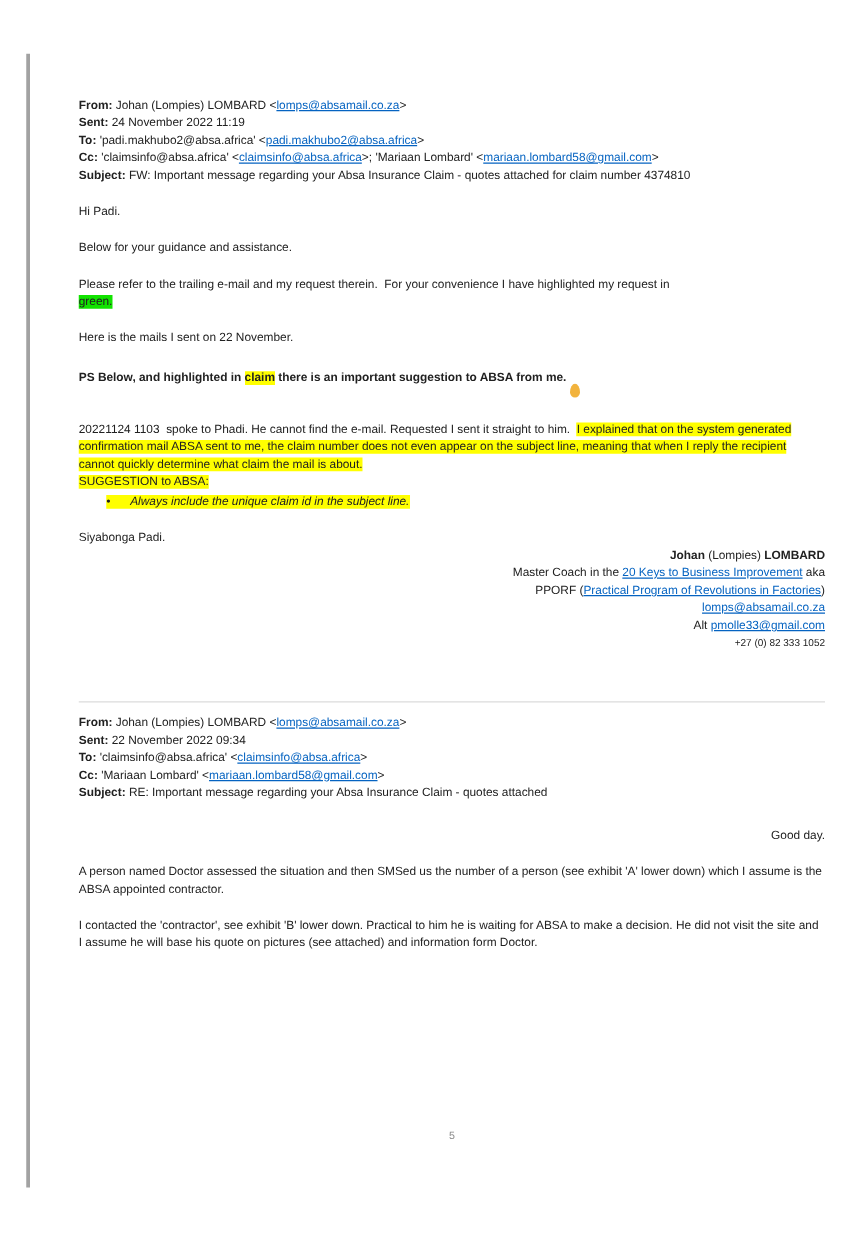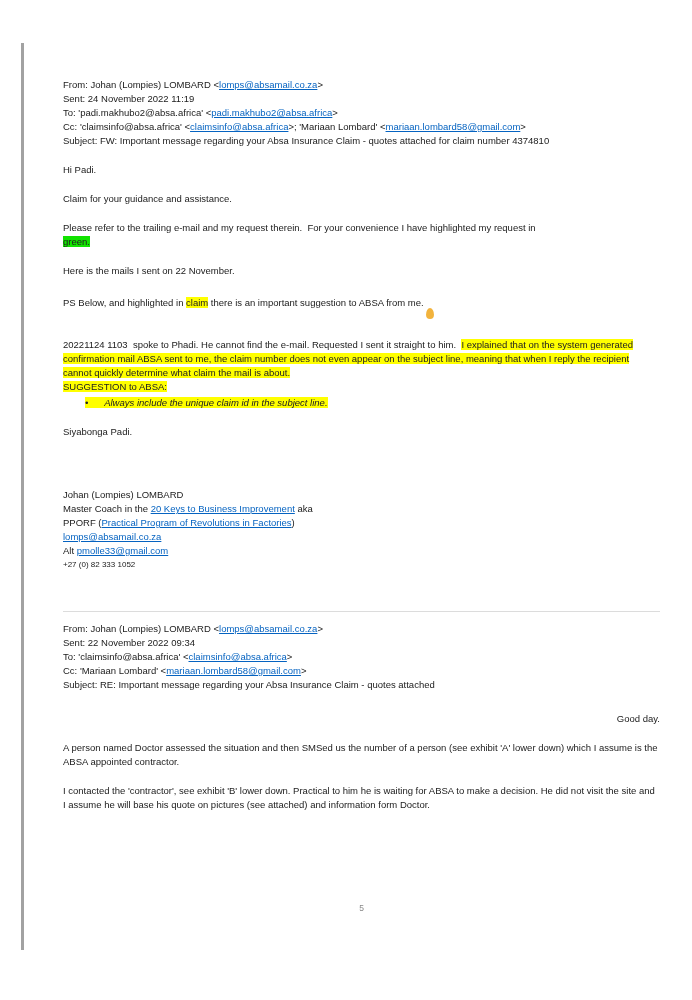--- a/index.html
+++ b/index.html
@@ -20,32 +20,32 @@
   }
   .edge-line{
     position:absolute;left:21px;top:43px;width:3px;height:907px;
     background:var(--edge-line-gray);
   }
   .content{
     position:absolute;left:63px;top:78px;width:597px;
     font-size:9.5px;line-height:14px;
   }
   p,.hline{margin:0;padding:0;}
-  .b{font-weight:normal;}
+  .b{font-weight:bold;}
   .link{color:var(--link-blue);text-decoration:underline;cursor:pointer;}
   .hly{background:var(--highlight-yellow);}
   .hlg{background:var(--highlight-green);}
   .sm{font-size:8px;line-height:13px;}
   .gap{margin-top:15px;}
   .gap-ps{margin-top:18px;}
   .gap-log{margin-top:19px;}
   .gap-xs{margin-top:2px;font-style:italic;}
   .gap-lg{margin-top:29px;}
   .bullet{padding-left:22px;}
-  .sig{margin-top:49px;}
+  .sig{text-align:right;}
   .divider{
     border:none;border-top:1px solid var(--divider-gray);
     margin:40px 0 0 0;height:0;
   }
   .hdr2{margin-top:10px;}
   .gap-goodday{margin-top:20px;text-align:right;}
   .emoji-pray,.emoji-hand{
     display:inline-block;font-size:0;line-height:0;background:#f2b33d;
     vertical-align:-2px;
   }
@@ -64,21 +64,21 @@
 <div class="content">
 
   <section>
     <div class="hline"><span class="b">From:</span><span> Johan (Lompies) LOMBARD &lt;</span><span class="link">lomps@absamail.co.za</span><span>&gt;</span></div>
     <div class="hline"><span class="b">Sent:</span><span> 24 November 2022 11:19</span></div>
     <div class="hline"><span class="b">To:</span><span> 'padi.makhubo2@absa.africa' &lt;</span><span class="link">padi.makhubo2@absa.africa</span><span>&gt;</span></div>
     <div class="hline"><span class="b">Cc:</span><span> 'claimsinfo@absa.africa' &lt;</span><span class="link">claimsinfo@absa.africa</span><span>&gt;; 'Mariaan Lombard' &lt;</span><span class="link">mariaan.lombard58@gmail.com</span><span>&gt;</span></div>
     <div class="hline"><span class="b">Subject:</span><span> FW: Important message regarding your Absa Insurance Claim - quotes attached for claim number 4374810</span></div>
 
     <p class="gap"><span>Hi Padi.</span></p>
-    <p class="gap"><span>Claim for your guidance and assistance.</span></p>
+    <p class="gap"><span>Below for your guidance and assistance.</span></p>
     <p class="gap"><span>Please refer to the trailing e-mail and my request therein.&nbsp; For your convenience I have highlighted my request in </span><br><span class="hlg">green.</span></p>
     <p class="gap"><span>Here is the mails I sent on 22 November.</span></p>
     <p class="gap-ps"><span class="b">PS Below, and highlighted in </span><span class="b hly">claim</span><span class="b"> there is an important suggestion to ABSA from me. </span><span class="emoji-pray">🙏</span></p>
     <p class="gap-log"><span>20221124 1103&nbsp; spoke to Phadi. He cannot find the e-mail. Requested I sent it straight to him.&nbsp; </span><span class="hly">I explained that on the system generated confirmation mail ABSA sent to me, the claim number does not even appear on the subject line, meaning that when I reply the recipient cannot quickly determine what claim the mail is about.</span><br><span class="hly">SUGGESTION to ABSA:</span></p>
     <p class="gap-xs bullet"><span class="hly">•&nbsp;&nbsp;&nbsp;&nbsp;&nbsp;&nbsp;Always include the unique claim id in the subject line.</span></p>
     <p class="gap"><span>Siyabonga Padi.</span></p>
 
     <div class="sig">
       <div class="hline"><span class="b">Johan</span><span> (Lompies) </span><span class="b">LOMBARD</span></div>
       <div class="hline"><span>Master Coach in the </span><span class="link">20 Keys to Business Improvement</span><span> aka</span></div>

